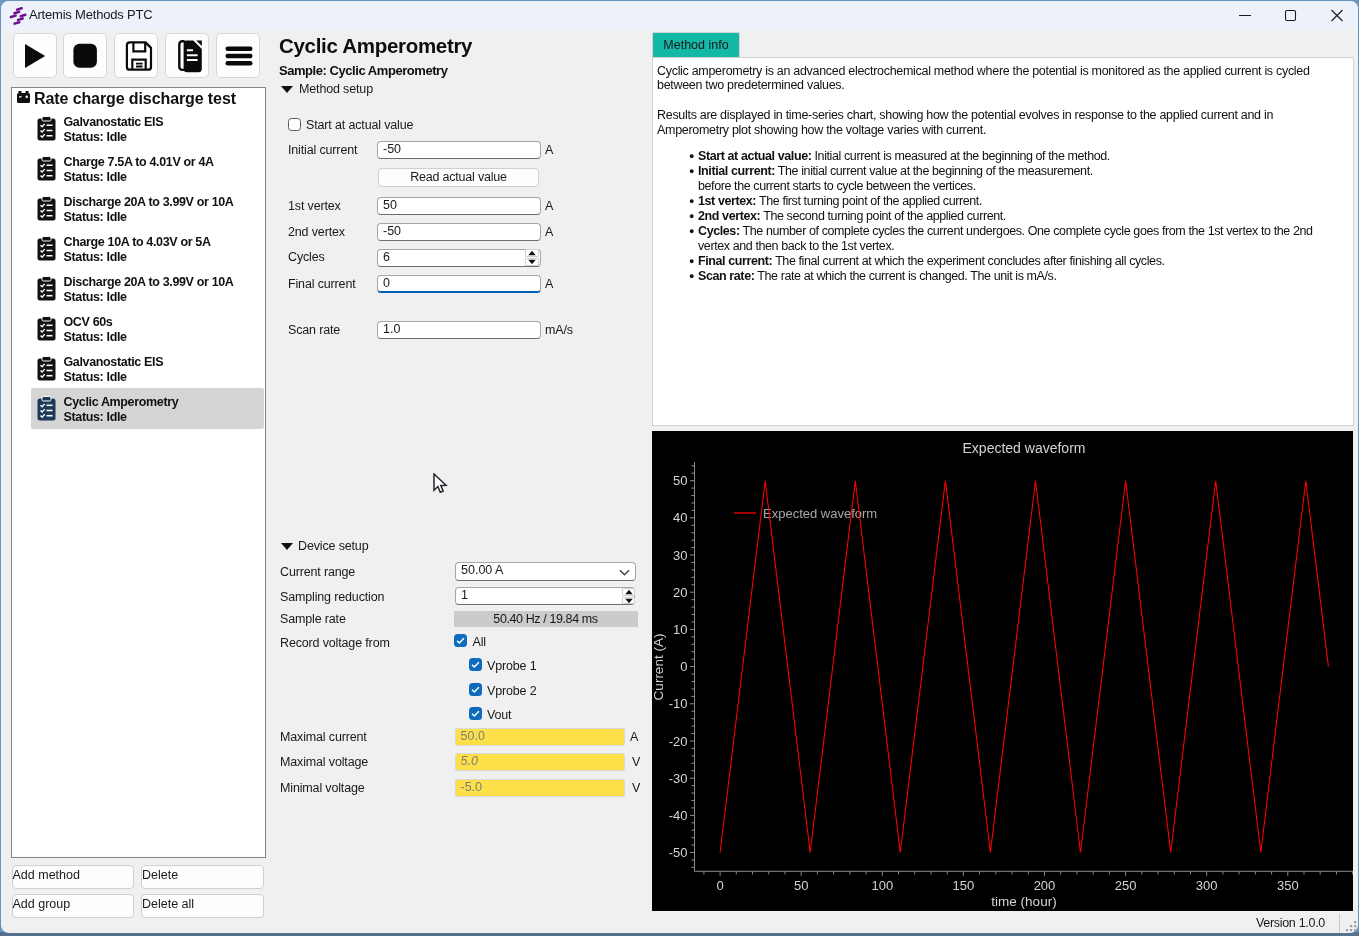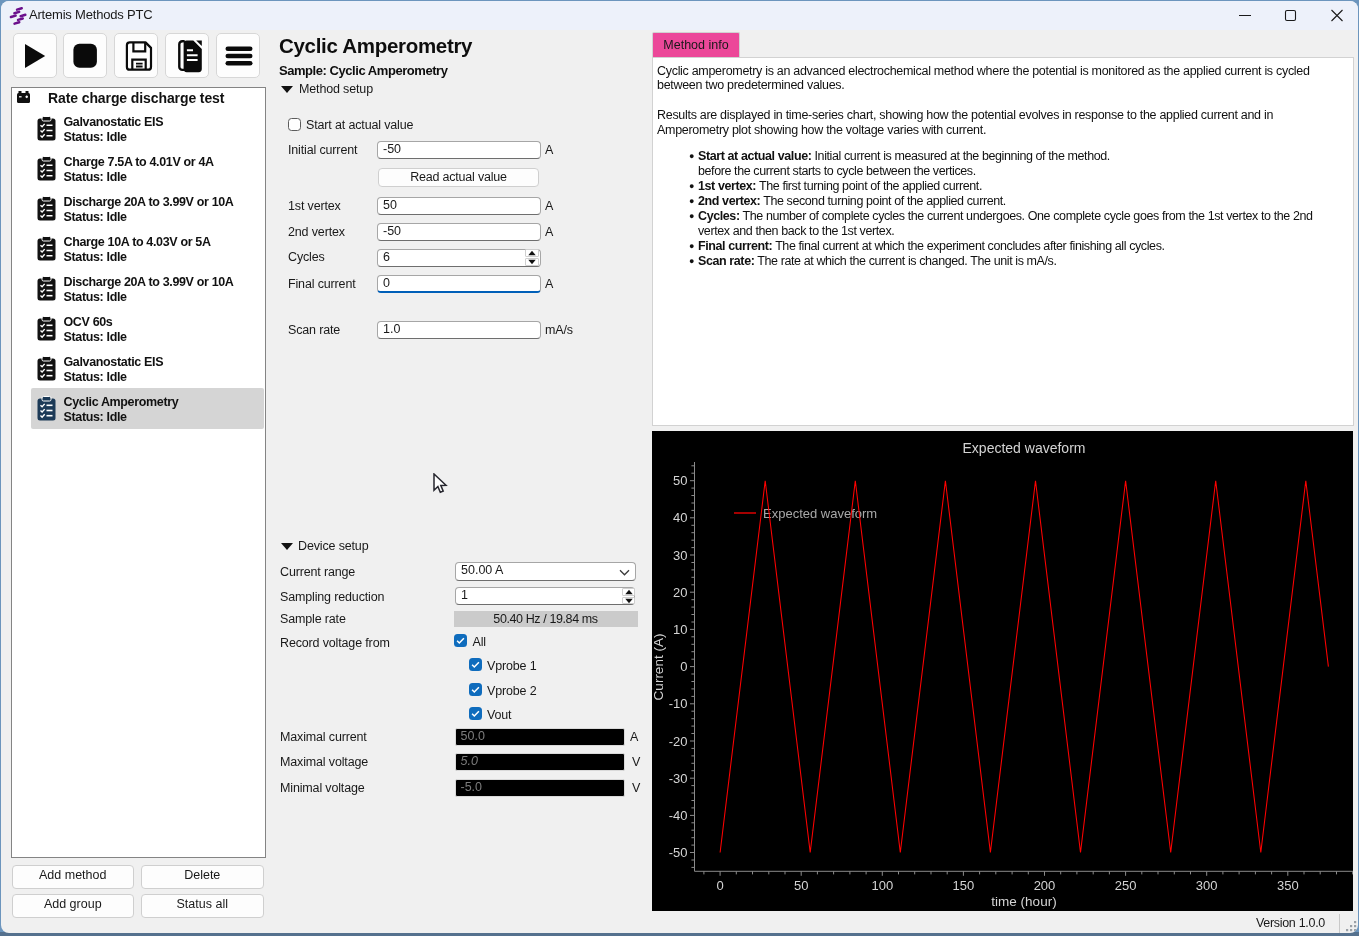--- a/index.html
+++ b/index.html
@@ -1,32 +1,32 @@
 <!DOCTYPE html>
 <html><head><meta charset="utf-8"><style>
 *{margin:0;padding:0;box-sizing:border-box}
 html,body{width:1359px;height:936px;background:#6c95bd;font-family:"Liberation Sans",sans-serif;overflow:hidden}
 #win{position:absolute;left:1px;top:1px;width:1357px;height:932px;background:#f0f0f0;border-radius:8px;overflow:hidden}
 #tbar{position:absolute;left:0;top:0;width:100%;height:29px;background:#edf1fa}
 #tbar .t{position:absolute;left:28px;top:5.5px;font-size:13px;color:#191919;letter-spacing:-0.2px}
 .wbtn{position:absolute;top:0;width:14px;height:29px;color:#1a1a1a}
 .tbtn{position:absolute;top:32px;width:44px;height:45px;background:#fdfdfd;border:1px solid #d7d7d7;border-radius:5px}
 #tree{position:absolute;left:10px;top:86px;width:254.5px;height:771px;background:#fff;border:1px solid #848484}
-.gh{position:absolute;left:47px;top:89px;font-size:14px;font-weight:bold;color:#111;letter-spacing:-0.1px}
+.gh{position:absolute;left:33px;top:89px;font-size:16px;font-weight:bold;color:#111;letter-spacing:-0.1px}
 .ti{position:absolute;font-size:12.5px;font-weight:bold;color:#111;line-height:14.7px;letter-spacing:-0.35px}
 #sel{position:absolute;left:30px;top:386.5px;width:233px;height:41px;background:#d5d5d5;border-radius:2px}
 .btn{position:absolute;background:#fdfdfd;border:1px solid #cfcfcf;border-radius:4px;font-size:12.5px;color:#191919;text-align:center;line-height:17px;letter-spacing:-0.2px}
-.bbtn{position:absolute;width:122.5px;height:24px;background:#fdfdfd;border:1px solid #cfcfcf;border-radius:4px;font-size:12.5px;color:#191919;text-align:center;line-height:18px}
+.bbtn{position:absolute;width:122.5px;height:24px;background:#fdfdfd;border:1px solid #cfcfcf;border-radius:4px;font-size:12.5px;color:#191919;text-align:left;line-height:18px}
 .h1{position:absolute;font-size:20.5px;font-weight:bold;color:#0e0e0e;letter-spacing:-0.3px}
 .h2{position:absolute;font-size:13px;font-weight:bold;color:#0e0e0e;letter-spacing:-0.45px}
 .lbl{position:absolute;font-size:12.5px;color:#191919;letter-spacing:-0.15px}
 .inp{position:absolute;background:#fff;border:1px solid #a6a6a6;border-bottom:1.6px solid #6e6e6e;border-radius:4px;font-size:12.5px;color:#191919;padding-left:5px;line-height:15px}
-.inpd{position:absolute;background:#000000;border:1px solid #d9d9d9;border-radius:2px;font-size:12.5px;color:#7d7d7d;padding-left:5px;line-height:15px}
+.inpd{position:absolute;background:#fde047;border:1px solid #d9d9d9;border-radius:2px;font-size:12.5px;color:#7d7d7d;padding-left:5px;line-height:15px}
 .srate{position:absolute;background:#cbcbcb;font-size:12.5px;color:#191919;text-align:center;line-height:16px;letter-spacing:-0.4px}
-#tab{position:absolute;left:651px;top:31px;width:88px;height:26px;background:#ec4899;border:1px solid #d2d2d2;border-bottom:none;border-radius:2px 2px 0 0;font-size:12.5px;color:#191919;text-align:center;line-height:25px}
+#tab{position:absolute;left:651px;top:31px;width:88px;height:26px;background:#14b8a6;border:1px solid #d2d2d2;border-bottom:none;border-radius:2px 2px 0 0;font-size:12.5px;color:#191919;text-align:center;line-height:25px}
 #panel{position:absolute;left:651px;top:56px;width:702px;height:369px;background:#fff;border:1px solid #d2d2d2}
 .para{position:absolute;font-size:12.5px;color:#111;line-height:14.8px;letter-spacing:-0.3px}
 .blist{position:absolute;font-size:12.5px;color:#111;line-height:15.05px;letter-spacing:-0.4px}
 .bu{display:inline-block;width:9px;margin-left:-9px;font-size:9px;vertical-align:1px;letter-spacing:0}
 .cont{display:inline-block;width:0px}
 #vtext{position:absolute;right:33px;top:915px;font-size:12.5px;color:#191919;letter-spacing:-0.3px}
 </style></head><body>
 <div id="bstrip" style="position:absolute;left:0;top:932px;width:1359px;height:4px;background:#55718e"></div>
 <div id="win">
 <div id="tbar">
@@ -192,21 +192,21 @@
 <path d="M3.5 14.4 l1.6 1.6 2.6-2.9" stroke-width="1.4"></path>
 <line x1="9.5" y1="14.5" x2="15.5" y2="14.5"></line>
 <path d="M3.5 19.6 l1.6 1.6 2.6-2.9" stroke-width="1.4"></path>
 <line x1="9.5" y1="19.7" x2="15.5" y2="19.7"></line>
 </g>
     </svg>
 <div class="ti" style="left:62.5px;top:394px">Cyclic Amperometry<br>Status: Idle</div>
 <div class="bbtn" style="left:10.5px;top:864px">Add method</div>
 <div class="bbtn" style="left:140px;top:864px">Delete</div>
 <div class="bbtn" style="left:10.5px;top:893px">Add group</div>
-<div class="bbtn" style="left:140px;top:893px">Status all</div>
+<div class="bbtn" style="left:140px;top:893px">Delete all</div>
 <div class="h1" style="left:278px;top:33px">Cyclic Amperometry</div>
 <div class="h2" style="left:278px;top:62px">Sample: Cyclic Amperometry</div>
 <svg width="12" height="7" style="position:absolute;left:280px;top:85px">
       <path d="M0 0 H12 L6 7 Z" fill="#111"></path>
     </svg>
 <div class="lbl" style="left:298px;top:80.5px">Method setup</div>
 <div style="position:absolute;left:287px;top:117px;width:13px;height:13px;border:1px solid #5c5c5c;border-radius:3.5px;background:#fff;box-sizing:border-box"></div>
 <div class="lbl" style="left:305px;top:117px">Start at actual value</div>
 <div class="lbl" style="left:287px;top:142px">Initial current</div>
 <div class="inp" style="left:376px;top:140px;width:164px;height:18px;">-50</div>
@@ -291,20 +291,21 @@
 <div class="lbl" style="left:631px;top:754px">V</div>
 <div class="lbl" style="left:279px;top:780px">Minimal voltage</div>
 <div class="inpd" style="left:453.5px;top:778px;width:170px;height:18px;">-5.0</div>
 <div class="lbl" style="left:631px;top:780px">V</div>
 <div id="tab">Method info</div>
 <div id="panel"></div>
 <div class="para" style="left:656px;top:62.5px">Cyclic amperometry is an advanced electrochemical method where the potential is monitored as the applied current is cycled<br>between two predetermined values.</div>
 <div class="para" style="left:656px;top:107px">Results are displayed in time-series chart, showing how the potential evolves in response to the applied current and in<br>Amperometry plot showing how the voltage varies with current.</div>
 <div class="blist" style="left:697px;top:147.5px">
 <div><span class="bu">●</span><b>Start at actual value:</b> Initial current is measured at the beginning of the method.</div>
+<div><span class="bu">●</span><b>Initial current:</b> The initial current value at the beginning of the measurement.</div>
 <div><span class="cont"></span>before the current starts to cycle between the vertices.</div>
 <div><span class="bu">●</span><b>1st vertex:</b> The first turning point of the applied current.</div>
 <div><span class="bu">●</span><b>2nd vertex:</b> The second turning point of the applied current.</div>
 <div><span class="bu">●</span><b>Cycles:</b> The number of complete cycles the current undergoes. One complete cycle goes from the 1st vertex to the 2nd</div>
 <div><span class="cont"></span>vertex and then back to the 1st vertex.</div>
 <div><span class="bu">●</span><b>Final current:</b> The final current at which the experiment concludes after finishing all cycles.</div>
 <div><span class="bu">●</span><b>Scan rate:</b> The rate at which the current is changed. The unit is mA/s.</div>
 </div>
 <svg width="701" height="480" style="position:absolute;left:651px;top:430px">
 <rect width="701" height="480" fill="#000"></rect>

